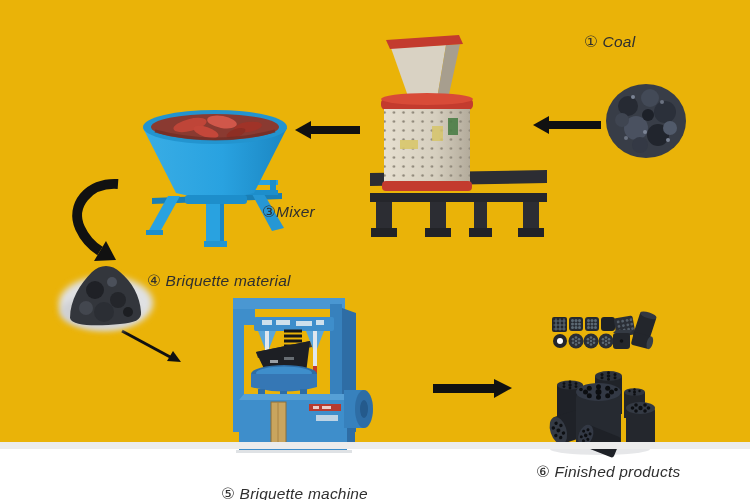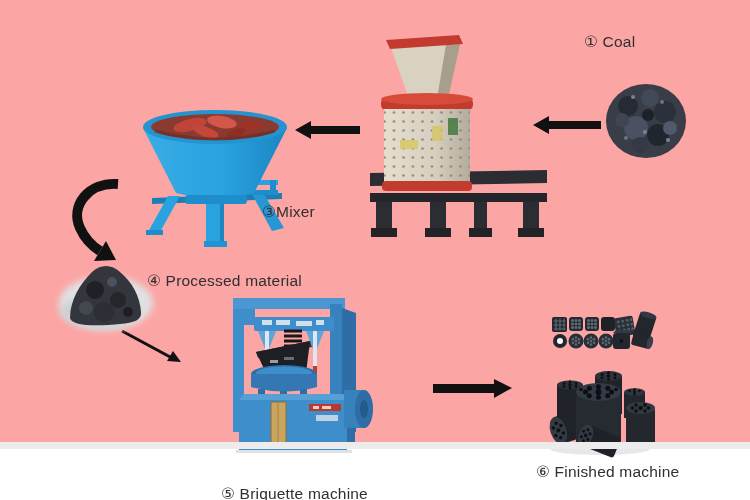--- a/index.html
+++ b/index.html
@@ -1,20 +1,20 @@
 <!DOCTYPE html>
 <html style="--arrow-color: #111111; --accent-red: #c33b2e; --pulverizer-beige: #d9d2c3; --mixer-blue: #29a2e0; --machine-blue: #3e8ecb; --coal-dark: #31353d; --background: #ffffff;"><head>
 <meta charset="utf-8">
 <style>
   html,body{margin:0;padding:0;}
   body{
     width:750px;height:500px;overflow:hidden;background:#ffffff;
     font-family:"Liberation Sans","DejaVu Sans",sans-serif;
   }
-  #canvas{position:relative;width:750px;height:449px;background:#fca5a5;}
+  #canvas{position:relative;width:750px;height:449px;background:#eab308;font-style:italic;}
   #scene{position:absolute;left:0;top:0;}
   .label{
     position:absolute;font-size:15.5px;color:#2f2f2f;letter-spacing:.2px;
     white-space:nowrap;user-select:none;
   }
   .fill-arrow{fill:var(--arrow-color,#111);}
   .stroke-arrow{stroke:var(--arrow-color,#111);}
   .fill-red{fill:var(--accent-red,#c33b2e);}
   .fill-beige{fill:var(--pulverizer-beige,#d9d2c3);}
   .fill-mixer{fill:var(--mixer-blue,#29a2e0);}
@@ -385,18 +385,18 @@
               <circle cx="581.5" cy="444" r="1.5"></circle>
               <circle cx="588.5" cy="444" r="1.5"></circle>
             </g>
       </g>
     </g>
   </g>
 </svg>
 
   <div class="label" style="left:584px;top:33px">① Coal</div>
   <div class="label" style="left:262px;top:203px">③Mixer</div>
-  <div class="label" style="left:147px;top:272px">④ Processed material</div>
+  <div class="label" style="left:147px;top:272px">④ Briquette material</div>
   <div class="label" style="left:221px;top:485px">⑤ Briquette machine</div>
-  <div class="label" style="left:536px;top:463px">⑥ Finished machine</div>
+  <div class="label" style="left:536px;top:463px">⑥ Finished products</div>
 
   <div class="bottom-strip"></div>
 </div>
 
 </body></html>

